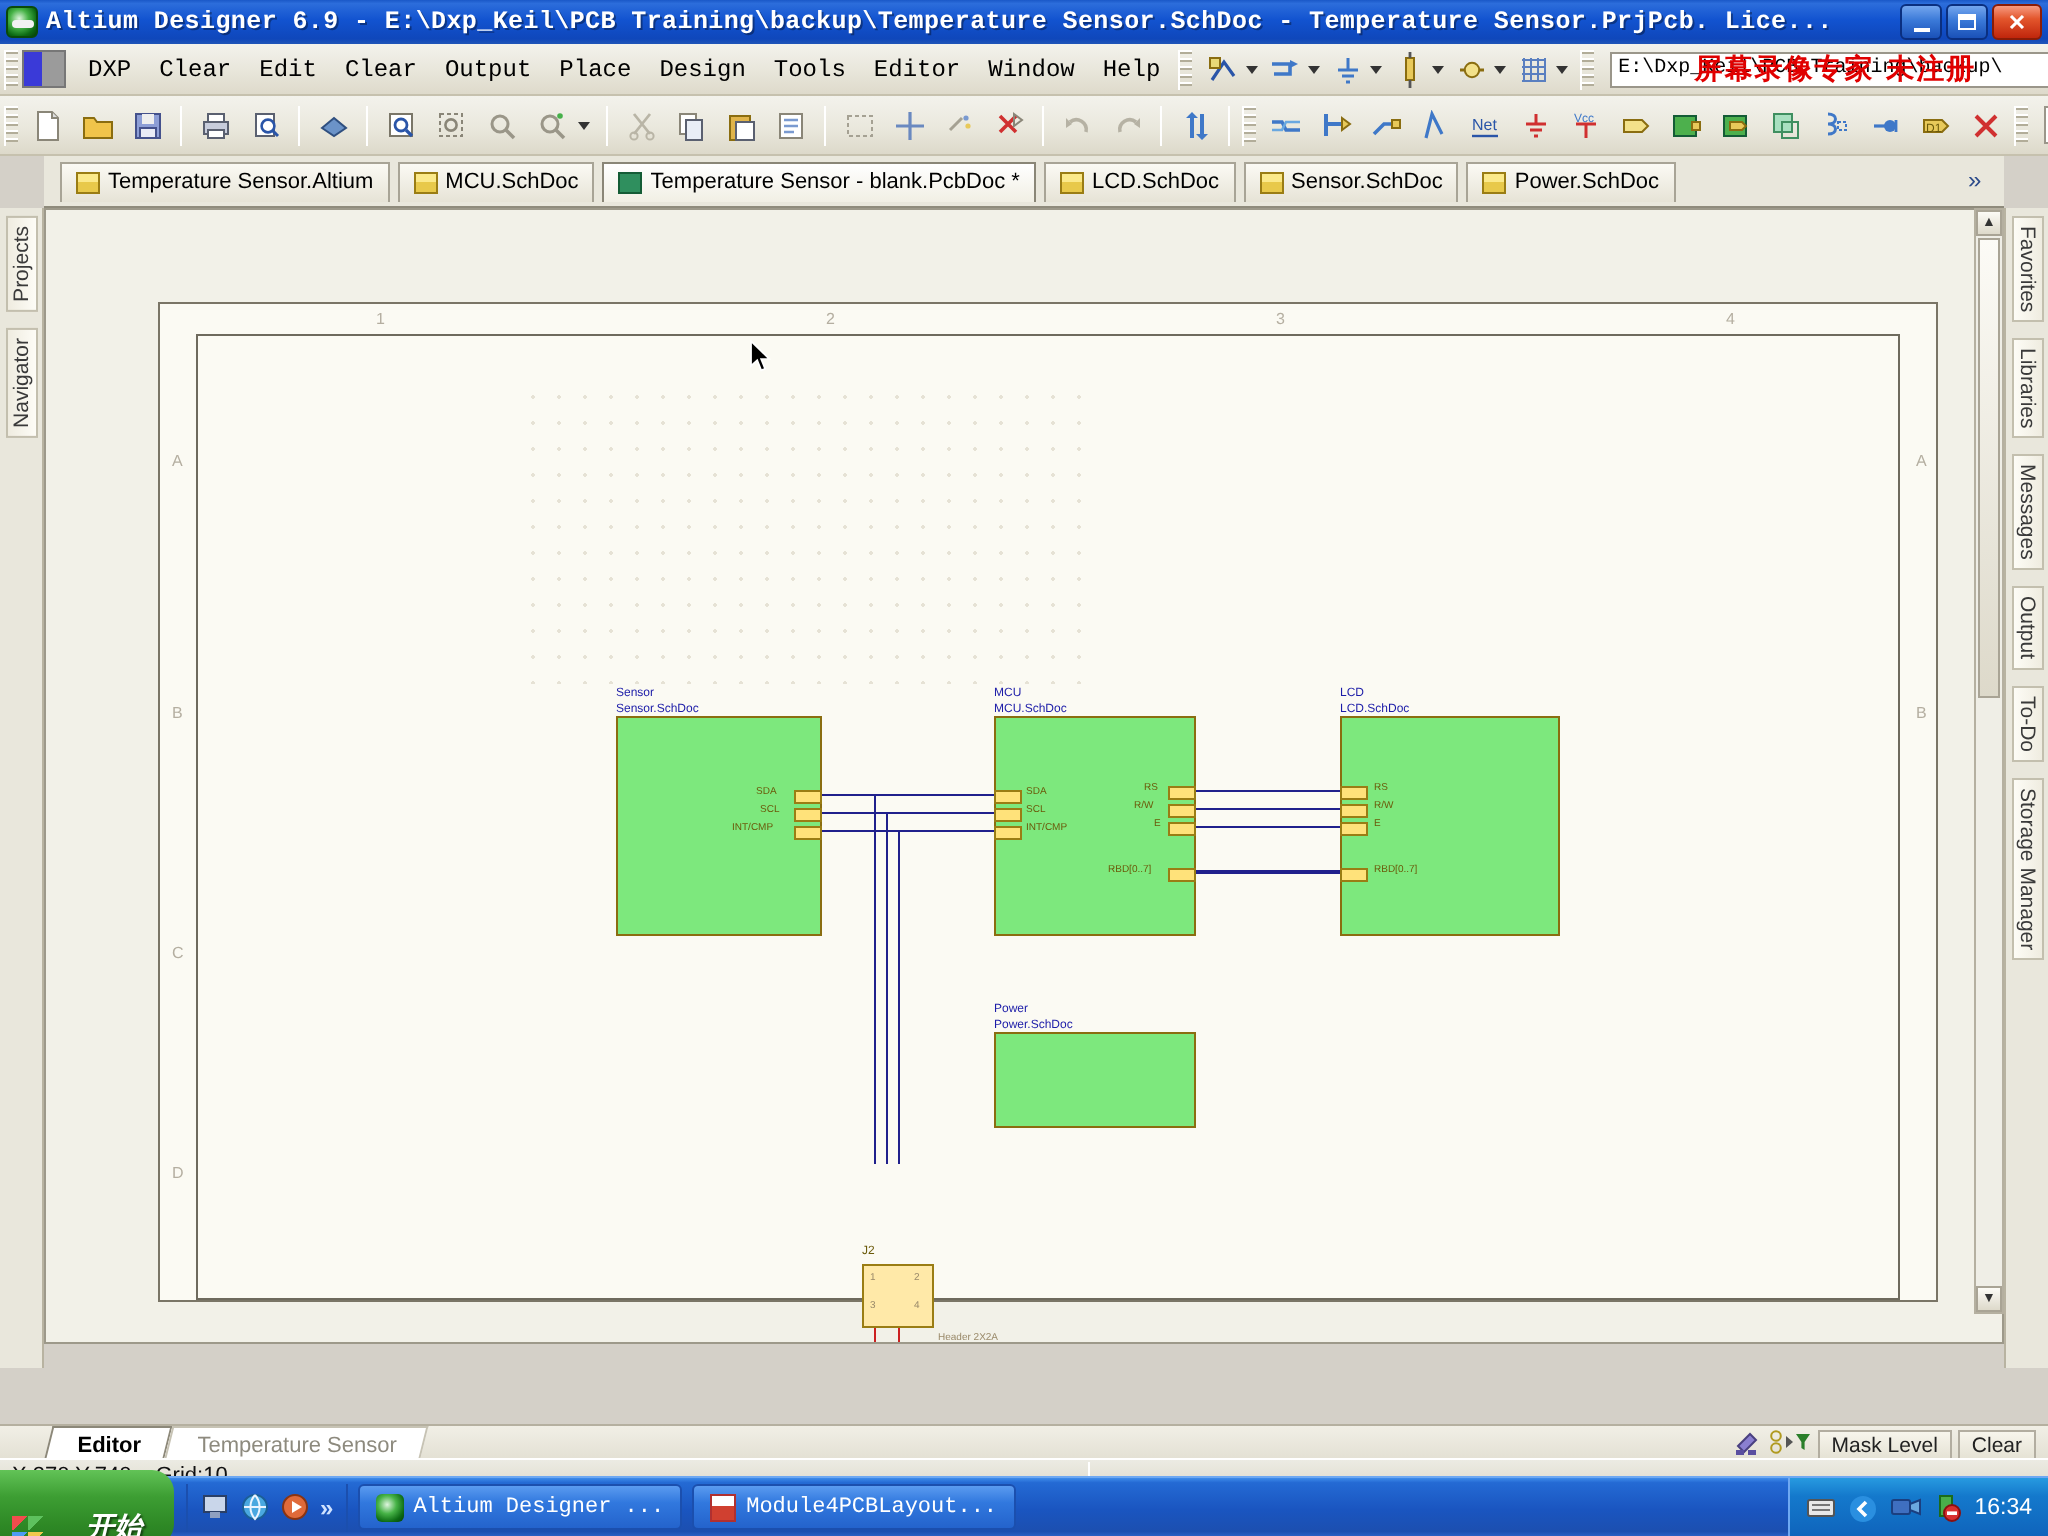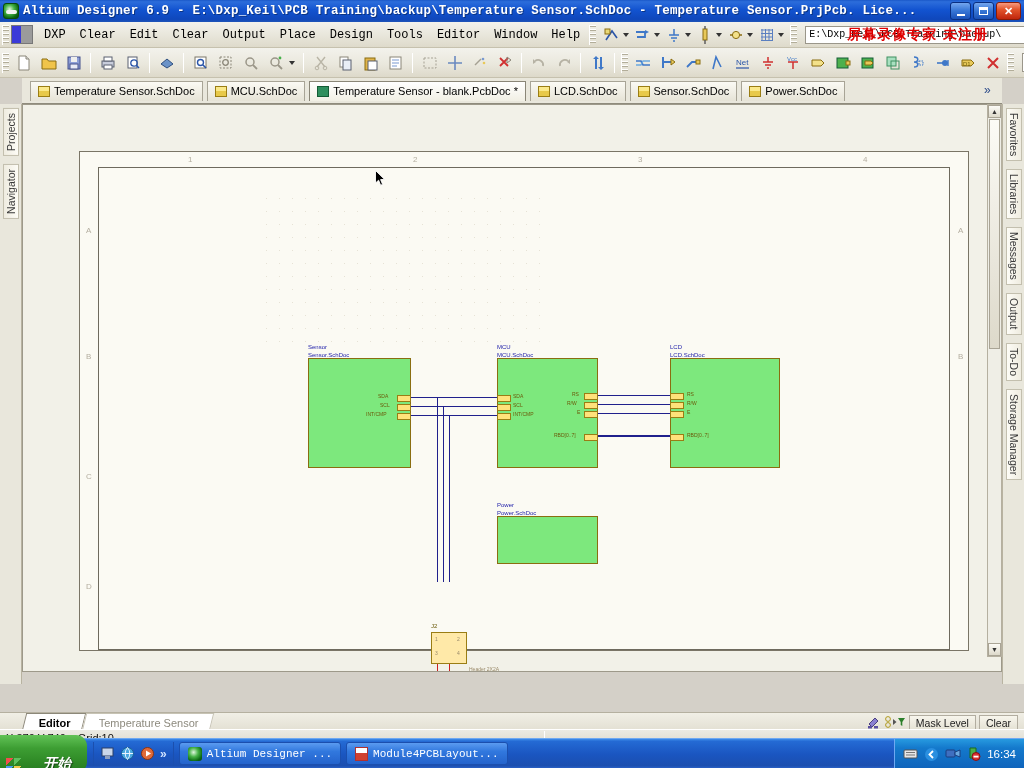--- a/index.html
+++ b/index.html
@@ -558,21 +558,21 @@
     <div class="combo">
       <span></span>
 
     </div>
 
   </div>
 
   <div class="doctabs">
     <div class="dtab">
       <span class="dticon"></span>
-      <span>Temperature Sensor.SchDoc</span>
+      <span>Temperature Sensor.Altium</span>
     </div>
     <div class="dtab">
       <span class="dticon"></span>
       <span>MCU.SchDoc</span>
     </div>
     <div class="dtab active">
       <span class="dticon pcb"></span>
       <span>Temperature Sensor - blank.PcbDoc *</span>
     </div>
     <div class="dtab">

